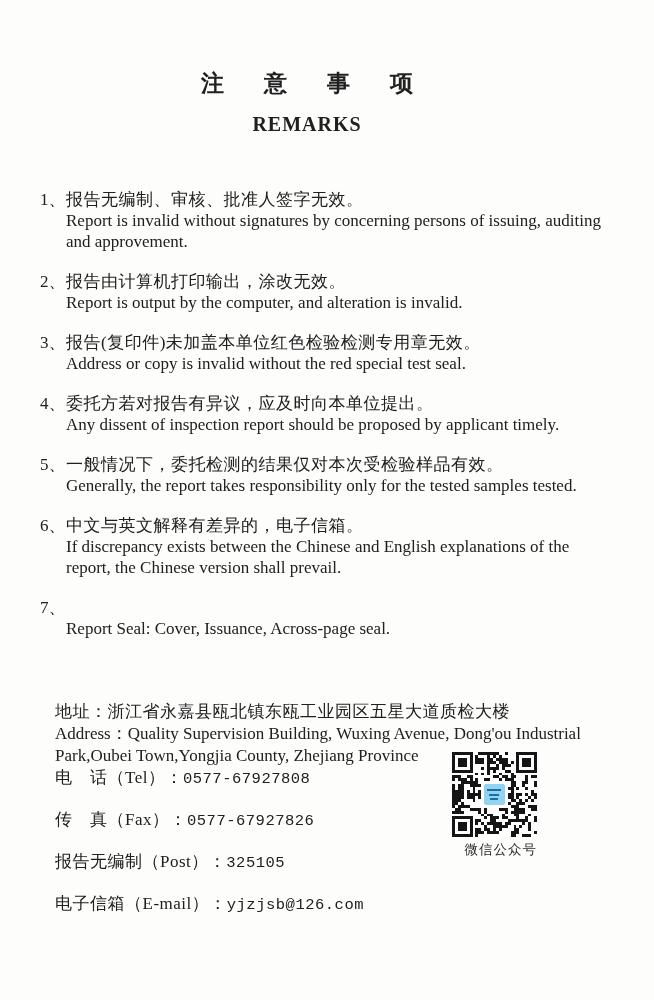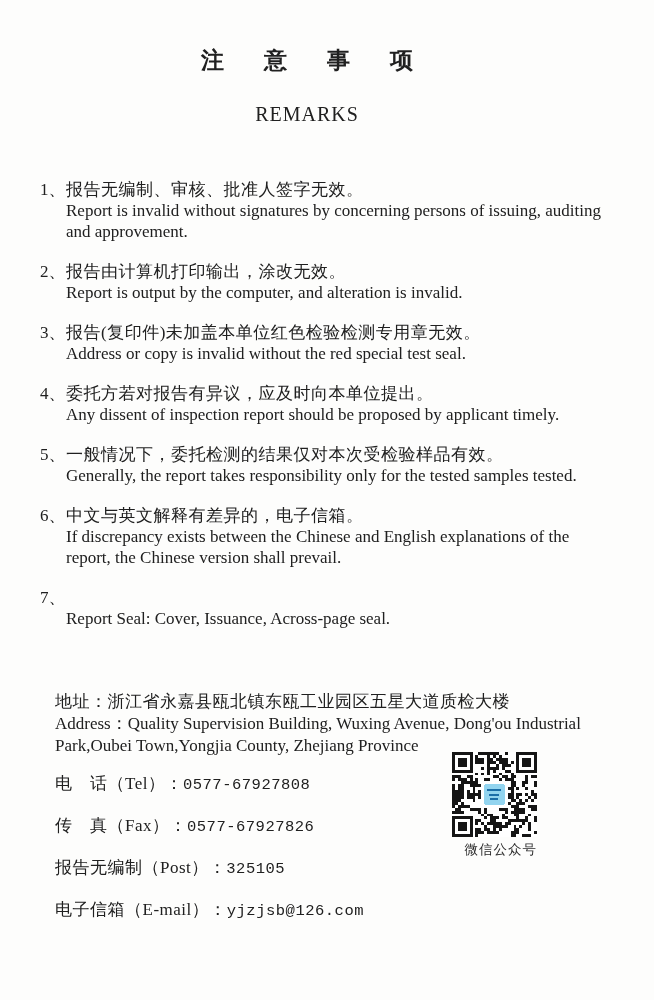--- a/index.html
+++ b/index.html
@@ -9,39 +9,39 @@
     background: #fdfdfc;
     overflow: hidden;
     font-family: "Liberation Serif", "DejaVu Serif", serif;
     color: #202020;
   }
   .page {
     position: relative;
     width: 654px;
     height: 836px;
     box-sizing: border-box;
-    padding: 46px 40px 0 40px;
+    padding: 69px 40px 0 40px;
   }
   
   .header {
     text-align: center;
     margin-right: 40px; 
   }
   .title-zh {
     font-size: 23px;
     font-weight: bold;
     letter-spacing: 40px;
     margin-right: -40px; 
     line-height: 30px;
     white-space: nowrap;
   }
   .title-en {
-    margin-top: 25px;
+    margin-top: 12px;
     font-size: 20px;
-    font-weight: normal;
+    font-weight: bold;
     letter-spacing: 1px;
     line-height: 26px;
   }
   
   .remark-list {
     margin-top: 52px;
   }
   .remark-item {
     display: flex;
     align-items: flex-start;
@@ -68,21 +68,20 @@
   .addr-zh {
     font-size: 17px;
     line-height: 22px;
     letter-spacing: 0.5px;
   }
   .addr-en {
     font-size: 17px;
     line-height: 22px;
   }
   .contact-list {
-    margin-top: 16px;
   }
   .contact-row {
     font-size: 17px;
     line-height: 21px;
     margin-bottom: 19px;
     white-space: nowrap;
   }
   .contact-label { letter-spacing: 0.5px; }
   .contact-value {
     font-family: "Liberation Mono", "DejaVu Sans Mono", monospace;

